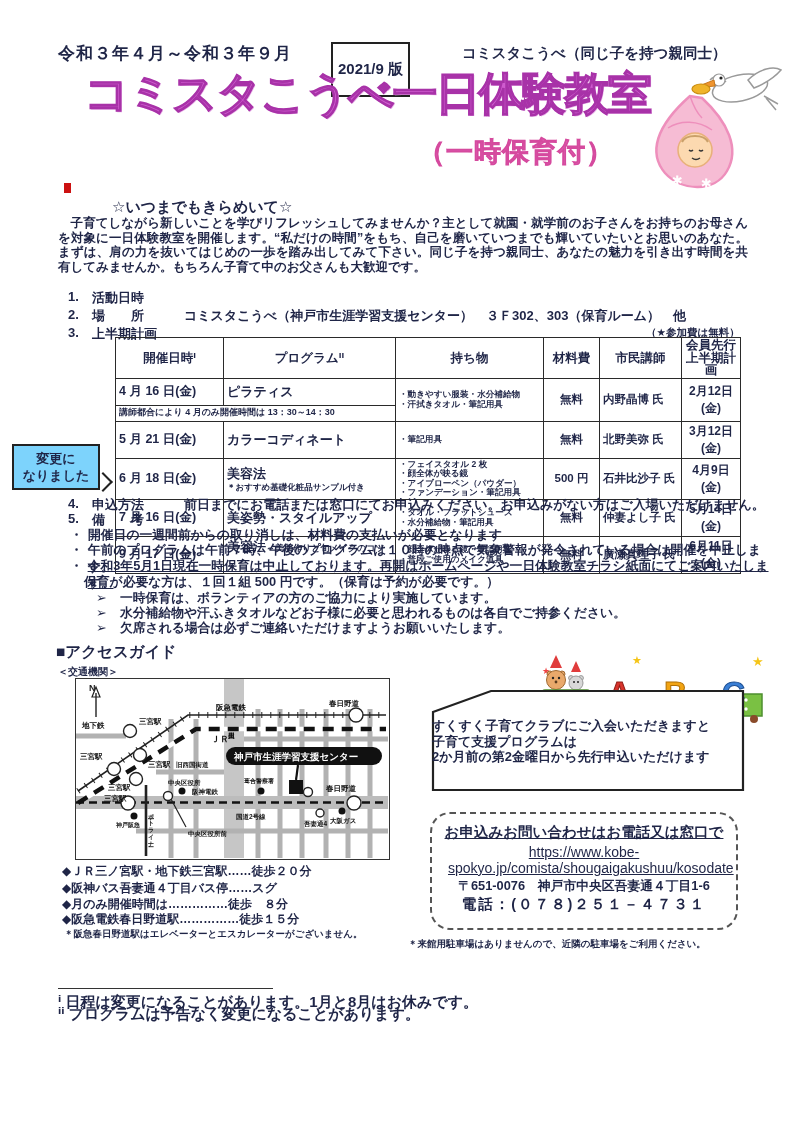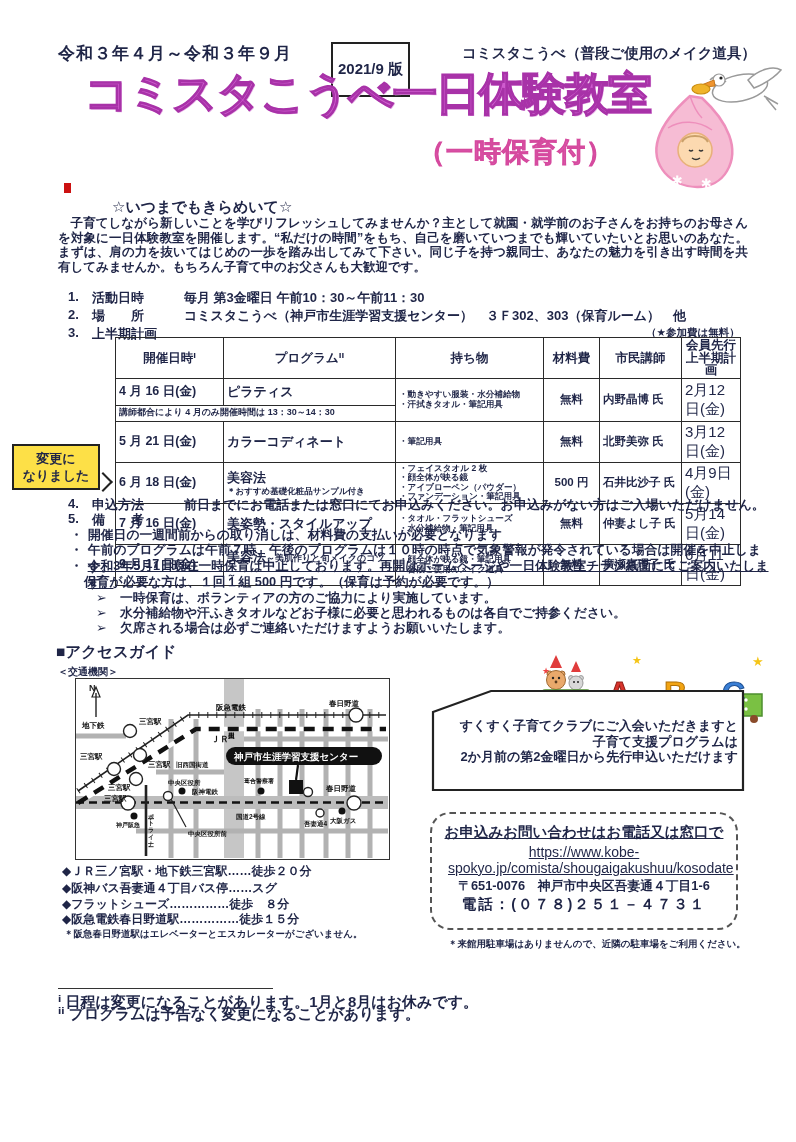--- a/index.html
+++ b/index.html
@@ -41,65 +41,65 @@
   table.sched th{font-size:12.5px;font-weight:bold;text-align:center;height:26px;line-height:12.5px}
   th.h-start{font-size:10.5px}
   .c-date{font-size:12.5px;font-weight:bold;height:27px}
   .c-dnote{font-size:9px;font-weight:bold;height:16px;line-height:9.5px}
   .c-prog{font-size:13px;font-weight:bold}
   .pnote{display:block;font-size:8.5px;line-height:9px}
   .psuf{font-size:9px}
   .c-items{font-size:8.6px;font-weight:bold;line-height:9.6px}
   .c-fee{font-size:11.5px;font-weight:bold;text-align:center}
   .c-teacher{font-size:11.5px;font-weight:bold}
-  .c-start{font-size:15px;font-weight:normal;text-align:left}
+  .c-start{font-size:12px;font-weight:bold;text-align:center}
   tr.r2 td{height:18px} tr.r3 td{height:40px} tr.r4 td{height:20px} tr.r5 td{height:21px}
 
-  .bubble{left:12px;top:444px;width:88px;border:2.2px solid #222;background:#fde047;
+  .bubble{left:12px;top:444px;width:88px;border:2.2px solid #222;background:#7dd3fc;
           font-size:13px;font-weight:bold;text-align:center;line-height:17px;padding:4px 2px;z-index:3}
 
   .remark-line{left:70px;font-size:12.8px;font-weight:bold;display:flex}
   .remark-line .mk{width:18px}
   .remark-line.ul .tx{text-decoration:underline}
   .arrow-line{left:96px;font-size:12.8px;font-weight:bold;display:flex}
   .arrow-line .mk{width:24px}
   .hoiku{left:84px;top:574px;font-size:12.8px;font-weight:bold}
 
   .access-h{left:56px;top:642px;font-size:15.5px;font-weight:bold}
   .access-sub{left:58px;top:665px;font-size:10px;font-weight:bold}
   .map-box{left:75px;top:678px;width:315px;height:182px;border:1.6px solid #333;background:#fff}
   .route{left:62px;font-size:12px;font-weight:bold}
   .access-note{left:64px;top:928px;font-size:9.5px;font-weight:bold}
 
   .fn-divider{left:58px;top:988px;width:215px;border-top:1.2px solid #333}
   .fn{left:58px;font-size:15px;font-weight:bold}
 
   .train{left:540px;top:650px;width:228px;height:74px}
   .club-border{left:425px;top:686px;width:322px;height:108px}
-  .club-text{left:432px;top:718px;width:306px;text-align:right;font-size:13px;
+  .club-text{left:432px;top:718px;width:306px;text-align:left;font-size:13px;
              font-weight:bold;line-height:15.5px}
   .contact-box{left:430px;top:812px;width:308px;height:118px;border:2px dashed #555;
                border-radius:20px;text-align:center;padding-top:9px}
   .ct1{font-size:14.5px;font-weight:bold;text-decoration:underline}
   .ct2{font-size:15px;font-weight:bold}
   .ct-url{font-size:14px;color:var(--ink);display:block;margin:2px 16px}
   .ct-addr{font-size:12.8px;font-weight:bold}
   .ct-tel{font-size:14.5px;font-weight:bold;letter-spacing:2px}
-  .parking-note{left:448px;top:938px;font-size:9.5px;font-weight:bold}
+  .parking-note{left:408px;top:938px;font-size:9.5px;font-weight:bold}
 
   svg text{font-family:"Liberation Sans","DejaVu Sans",sans-serif}
 </style>
 </head>
 <body>
 
 <div class="page">
 
   <div class="abs hdr-period">令和３年４月～令和３年９月</div>
   <div class="abs hdr-edition">2021/9 版</div>
-  <div class="abs hdr-org">コミスタこうべ（普段ご使用のメイク道具）</div>
+  <div class="abs hdr-org">コミスタこうべ（同じ子を持つ親同士）</div>
   <div class="abs doc-subtitle">（一時保育付）</div>
   <div class="abs doc-title">コミスタこうべ一日体験教室</div>
 
   <svg class="abs" style="left:598px;top:58px" width="185" height="135" viewBox="0 0 185 135">
     <path d="M92,38 C58,68 50,95 67,115 C84,134 117,134 129,113 C142,91 130,64 104,40 Z" fill="#f6bcd4" stroke="#ee8fbc" stroke-width="2.5"></path>
     <path d="M70,70 C82,62 100,62 114,72" fill="none" stroke="#ee8fbc" stroke-width="1.5"></path>
     <path d="M92,38 C96,50 100,56 104,60" fill="none" stroke="#ee8fbc" stroke-width="1.5"></path>
     <circle cx="97" cy="92" r="17" fill="#fcd9b0" stroke="#e8b07a" stroke-width="1.5"></circle>
     <path d="M84,84 C88,76 106,76 110,84" fill="none" stroke="#caa06a" stroke-width="2"></path>
     <path d="M91,92 q2,2 4,0" fill="none" stroke="#333" stroke-width="1.4"></path>
@@ -118,21 +118,20 @@
   </svg>
 
   <div class="abs red-mark"></div>
 
   <div class="abs intro-h">☆いつまでもきらめいて☆</div>
   <div class="abs intro-body">　子育てしながら新しいことを学びリフレッシュしてみませんか？主として就園・就学前のお子さんをお持ちのお母さんを対象に一日体験教室を開催します。“私だけの時間”をもち、自己を磨いていつまでも輝いていたいとお思いのあなた。まずは、肩の力を抜いてはじめの一歩を踏み出してみて下さい。同じ子を持つ親同士、あなたの魅力を引き出す時間を共有してみませんか。もちろん子育て中のお父さんも大歓迎です。</div>
 
   <div class="abs num-item" style="top:289px;width:700px">
     <span class="no">1.</span>
     <span class="lbl">活動日時</span>
-    <span class="txt">毎月 第3金曜日 午前10：30～午前11：30</span>
   </div>
   <div class="abs num-item" style="top:307px;width:700px">
     <span class="no">2.</span>
     <span class="lbl">場　　所</span>
     <span class="txt">コミスタこうべ（神戸市生涯学習支援センター）　３Ｆ302、303（保育ルーム）　他</span>
   </div>
   <div class="abs num-item" style="top:325px;width:700px">
     <span class="no">3.</span>
     <span class="lbl">上半期計画</span>
   </div>
@@ -340,21 +339,21 @@
         <text x="250" y="112">春日野道</text>
         <text x="40" y="148" font-size="6">神戸阪急</text>
       </g>
       <text x="156" y="48" font-size="6.5" font-weight="bold" fill="#111" writing-mode="tb">生田川</text>
       <text x="75" y="130" font-size="6" font-weight="bold" fill="#111" writing-mode="tb">ポートライナー</text>
     </svg>
   </div>
 
   <div class="abs route" style="top:863px">◆ＪＲ三ノ宮駅・地下鉄三宮駅……徒歩２０分</div>
   <div class="abs route" style="top:880px">◆阪神バス吾妻通４丁目バス停……スグ</div>
-  <div class="abs route" style="top:896px">◆フラットシューズ……………徒歩　８分</div>
+  <div class="abs route" style="top:896px">◆月のみ開催時間は……………徒歩　８分</div>
   <div class="abs route" style="top:911px">◆阪急電鉄春日野道駅……………徒歩１５分</div>
   <div class="abs access-note">＊阪急春日野道駅はエレベーターとエスカレーターがございません。</div>
 
   <svg class="abs train" viewBox="0 0 228 74">
     <text x="92" y="14" font-size="11" fill="#f5c518">★</text>
     <text x="212" y="16" font-size="13" fill="#f5c518">★</text>
     <text x="2" y="24" font-size="9" fill="#e44">★</text>
 
     <polygon points="10,18 22,18 16,5" fill="#e03c3c"></polygon>
     <circle cx="10" cy="24" r="3" fill="#e9a96b" stroke="#a06a33"></circle>

